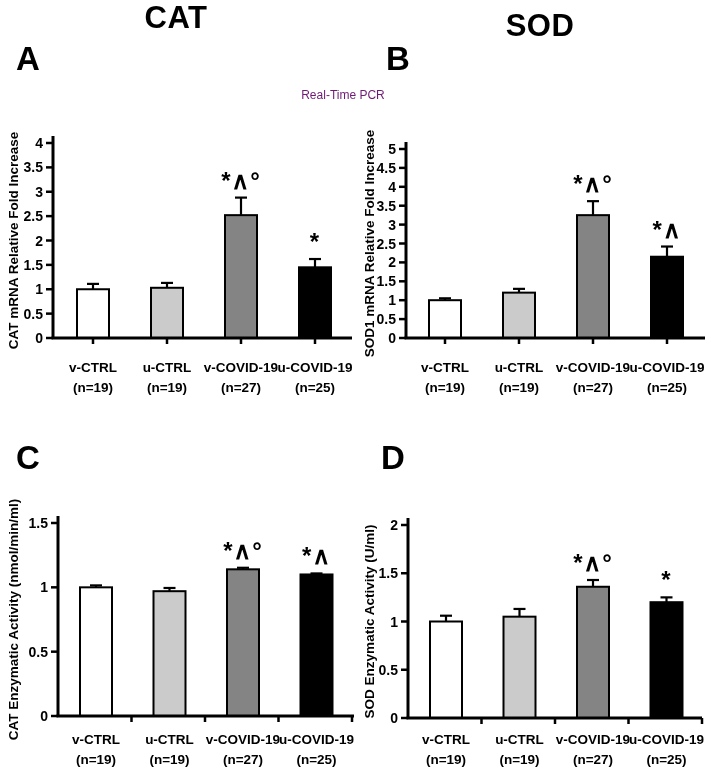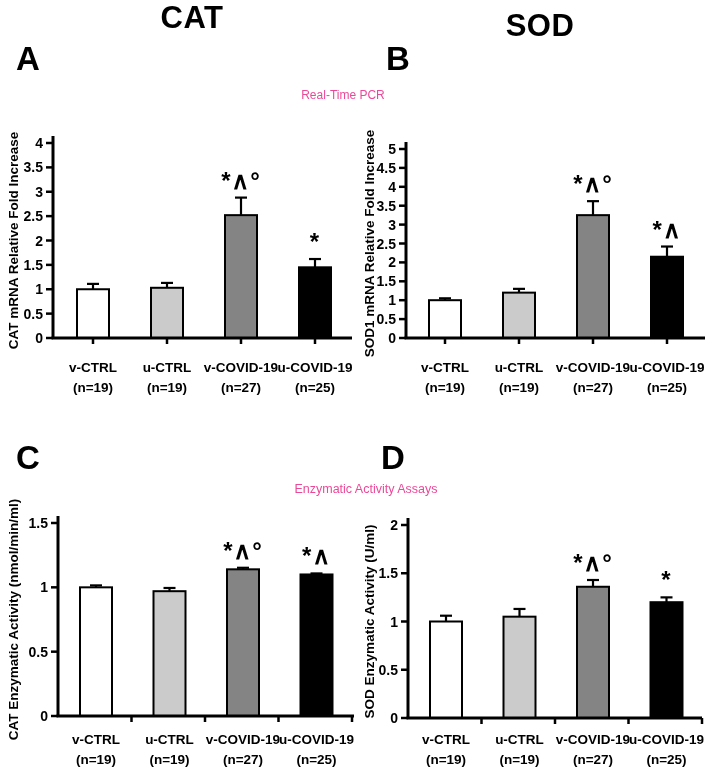--- a/index.html
+++ b/index.html
@@ -8,41 +8,40 @@
     font-family:"Liberation Sans", sans-serif; color:#000; overflow:hidden;
   }
   .col-title{
     position:absolute; font-weight:bold; font-size:31px; line-height:1;
     text-align:center; letter-spacing:0.5px;
   }
   .panel-letter{
     position:absolute; font-weight:bold; font-size:33px; line-height:1;
   }
   .section-title{
-    position:absolute; text-align:center; font-size:12px; color:#ec4899;
+    position:absolute; text-align:center; font-size:12px; color:#701a75;
     line-height:1.1;
   }
   svg.chart{ position:absolute; overflow:visible; }
   svg.chart text{ font-family:"Liberation Sans", sans-serif; fill:#000; }
 </style>
 </head>
 <body>
 
 <div class="fig">
 
-  <div class="col-title" style="left:132px; top:2px; width:120px;">CAT</div>
+  <div class="col-title" style="left:116px; top:2px; width:120px;">CAT</div>
   <div class="col-title" style="left:480px; top:10px; width:120px;">SOD</div>
 
   <div class="panel-letter" style="left:16px; top:42px;">A</div>
   <div class="panel-letter" style="left:386px; top:42px;">B</div>
   <div class="panel-letter" style="left:16px; top:441px;">C</div>
   <div class="panel-letter" style="left:381px; top:441px;">D</div>
 
   <div class="section-title" style="left:243px; top:89px; width:200px;">Real-Time PCR</div>
-  <div class="section-title" style="left:241px; top:483px; width:250px; font-size:12.5px;">Enzymatic Activity Assays</div>
 
   <svg class="chart" id="chart-0" width="356" height="285" viewBox="0 0 356 285" style="left: 0px; top: 115px;">
       <rect x="77" y="174.25" width="32" height="48.75" fill="#ffffff" stroke="#000" stroke-width="2"></rect>
       <line x1="93" y1="174.25" x2="93" y2="168.8875" stroke="#000" stroke-width="2.2"></line>
       <line x1="87" y1="168.8875" x2="99" y2="168.8875" stroke="#000" stroke-width="2.2"></line>
       <text x="93" y="257" text-anchor="middle" font-size="13.5" font-weight="bold">v-CTRL</text>
       <text x="93" y="277" text-anchor="middle" font-size="13.5" font-weight="bold">(n=19)</text>
       <rect x="151" y="172.7875" width="32" height="50.212500000000006" fill="#cbcbcb" stroke="#000" stroke-width="2"></rect>
       <line x1="167" y1="172.7875" x2="167" y2="167.9125" stroke="#000" stroke-width="2.2"></line>
       <line x1="161" y1="167.9125" x2="173" y2="167.9125" stroke="#000" stroke-width="2.2"></line>

